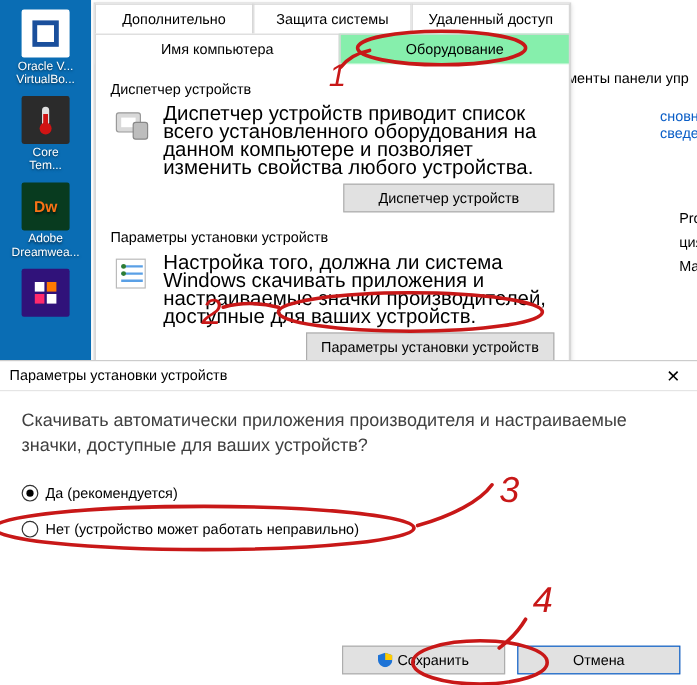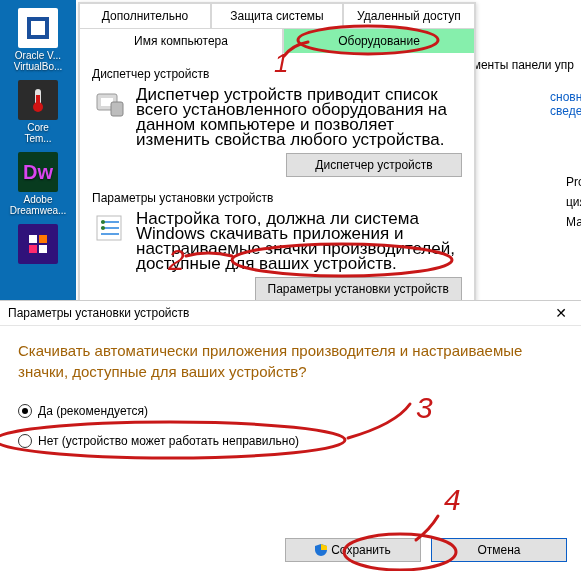--- a/index.html
+++ b/index.html
@@ -20,21 +20,21 @@
 .group-frame{border:none;margin-bottom:14px}
 .group-inner{display:flex;gap:10px}
 .group-icon{width:34px;height:34px;flex:0 0 34px;display:flex;align-items:center;justify-content:center}
 .group-text{font-size:17px;line-height:15px}
 .winbtn{display:inline-block;min-width:150px;padding:4px 12px;background:#e1e1e1;border:1px solid #adadad;font-size:12px;text-align:center;cursor:default}
 .btnrow{text-align:right;margin-top:6px}
 .dlg{position:absolute;left:0;top:300px;width:581px;height:271px;background:#fff;border-top:1px solid #ccc}
 .dlg-title{display:flex;justify-content:space-between;align-items:center;border-bottom:1px solid #e5e5e5;padding:2px 8px;height:20px;font-size:12px}
 .closex{font-size:14px;padding:0 6px;cursor:default}
 .dlg-body{padding:14px 18px 0 18px}
-.dlg-heading{color:#a16207;font-size:15px;line-height:21px;margin-bottom:22px;font-weight:400}
+.dlg-heading{color:#404040;font-size:15px;line-height:21px;margin-bottom:22px;font-weight:400}
 .radio-row{display:flex;align-items:flex-start;gap:6px;margin:16px 0;font-size:12px}
 .radio{width:12px;height:12px;border:1px solid #333;border-radius:50%;display:inline-flex;align-items:center;justify-content:center;flex:0 0 12px}
 .radio.checked::after{content:"";width:6px;height:6px;background:#000;border-radius:50%}
 .dlg-actions{position:absolute;bottom:10px;right:14px;display:flex;gap:10px}
 .dlg-actions .winbtn{min-width:110px}
 .winbtn.primary{background:#e1e1e1}
 .shield{display:inline-block;width:12px;height:12px;margin-right:4px;vertical-align:-2px}
 
 .ann{position:absolute;left:0;top:0;width:581px;height:571px;pointer-events:none}
 </style>
@@ -56,21 +56,21 @@
     <div class="sq" style="background:#2b2b2b">
       <svg width="30" height="30">
           <rect x="12" y="4" width="6" height="16" rx="3" fill="#e0e0e0"></rect>
           <rect x="13" y="10" width="4" height="10" fill="#d01414"></rect>
           <circle cx="15" cy="22" r="5" fill="#d01414"></circle>
         </svg>
     </div>
     <span>Core Tem...</span>
   </div>
   <div class="dicon">
-    <div class="sq" style="background:#083b1f;color:#d946ef;font-weight:700;font-size:20px">
+    <div class="sq" style="background:#083b1f;color:#f97316;font-weight:700;font-size:13px">
         <span>Dw</span>
       </div>
     <span>Adobe
 Dreamwea...</span>
   </div>
   <div class="dicon">
     <div class="sq" style="background:#30127a">
       <svg width="30" height="30">
           <rect x="6" y="6" width="8" height="8" fill="#fff"></rect>
           <rect x="16" y="6" width="8" height="8" fill="#ff7a00"></rect>

